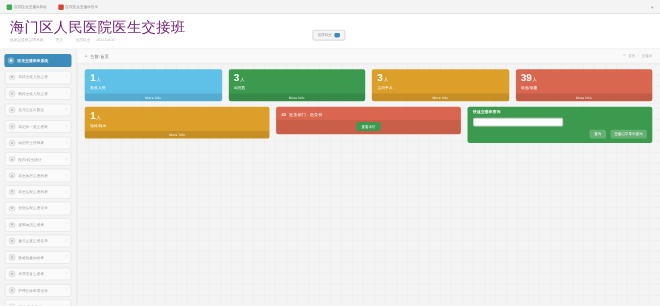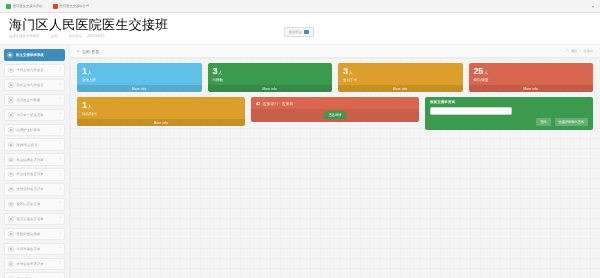--- a/index.html
+++ b/index.html
@@ -29,21 +29,21 @@
 
   
   .page-header {
     background:#ffffff; padding:5px 9px 4px 9px;
     display:flex; align-items:flex-start;
     border-bottom:1px solid #ededed;
     height:32px;
   }
   .header-left { display:flex; flex-direction:column; gap:2px; }
   .site-title {
-    font-size:13px; font-weight:400; color:#000000; line-height:1.05;
+    font-size:13px; font-weight:400; color:#701a75; line-height:1.05;
     letter-spacing:.3px; white-space:nowrap;
   }
   .site-sub { display:flex; align-items:center; gap:5px; }
   .sub-item {
     font-size:3.3px; color:#b4b4b4; white-space:nowrap; letter-spacing:.1px;
   }
   .sub-sep { font-size:3.3px; color:#cfcfcf; }
   .header-right { margin-left:115px; padding-top:9px; }
   .top-btn {
     display:inline-flex; align-items:center; gap:2px;
@@ -349,21 +349,21 @@
               </div>
               <div class="sb-text">当日手术</div>
             </div>
             <div class="sb-footer">More info</div>
           </div>
         </div>
         <div class="col">
           <div class="small-box bg-red">
             <div class="sb-body">
               <div class="sb-num">
-                <span>25</span><span class="unit">人</span>
+                <span>39</span><span class="unit">人</span>
               </div>
               <div class="sb-text">病危/病重</div>
             </div>
             <div class="sb-footer">More info</div>
           </div>
         </div>
       </div>
 
       <div class="row">
         <div class="col">

